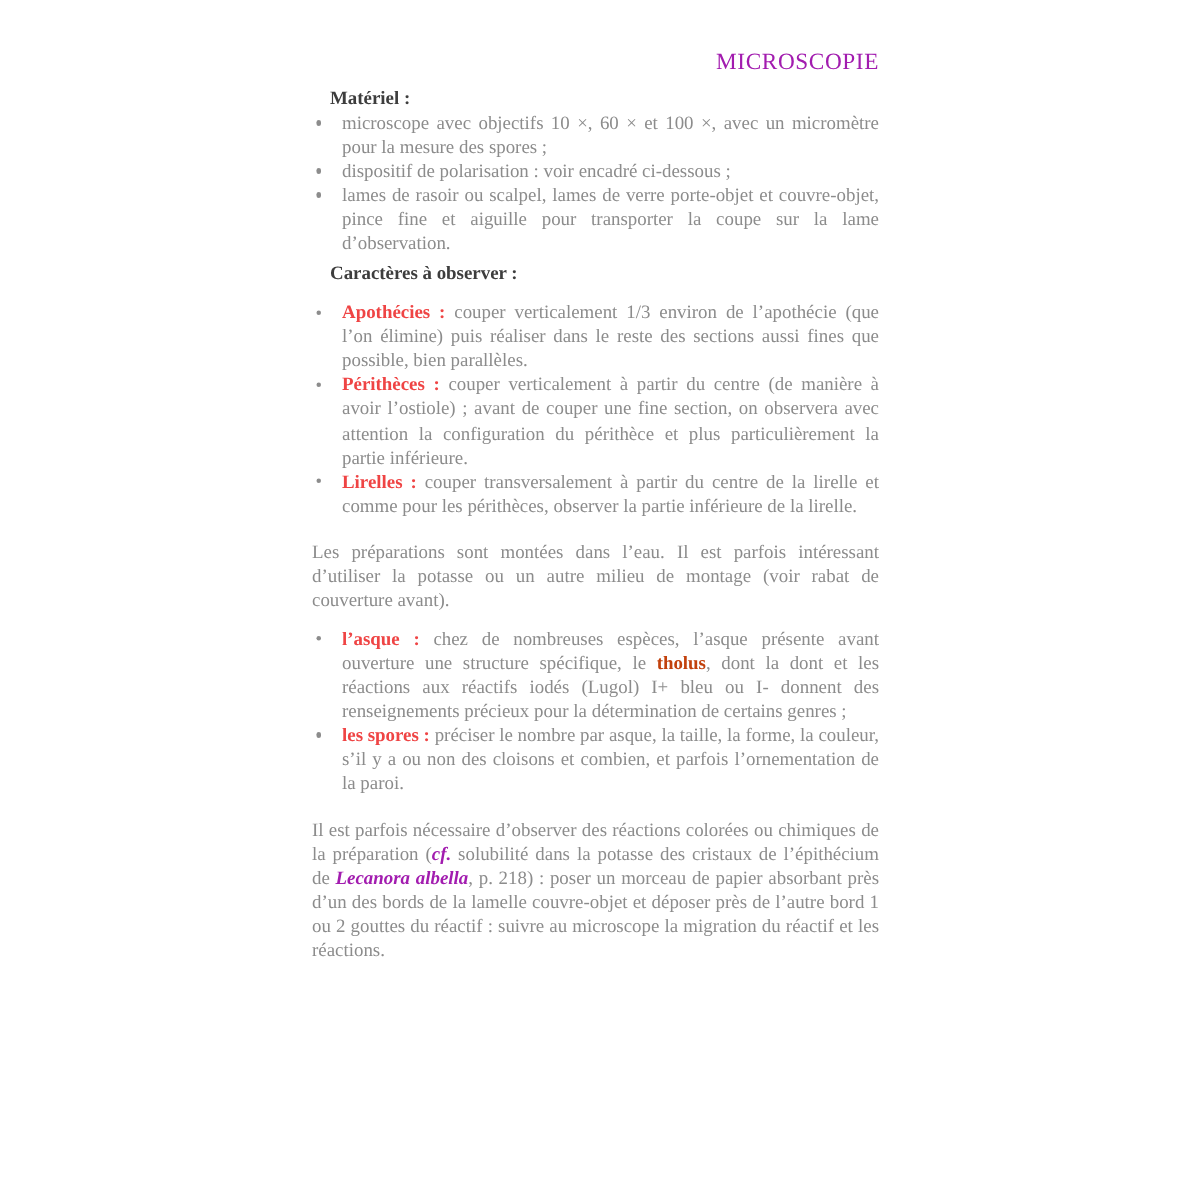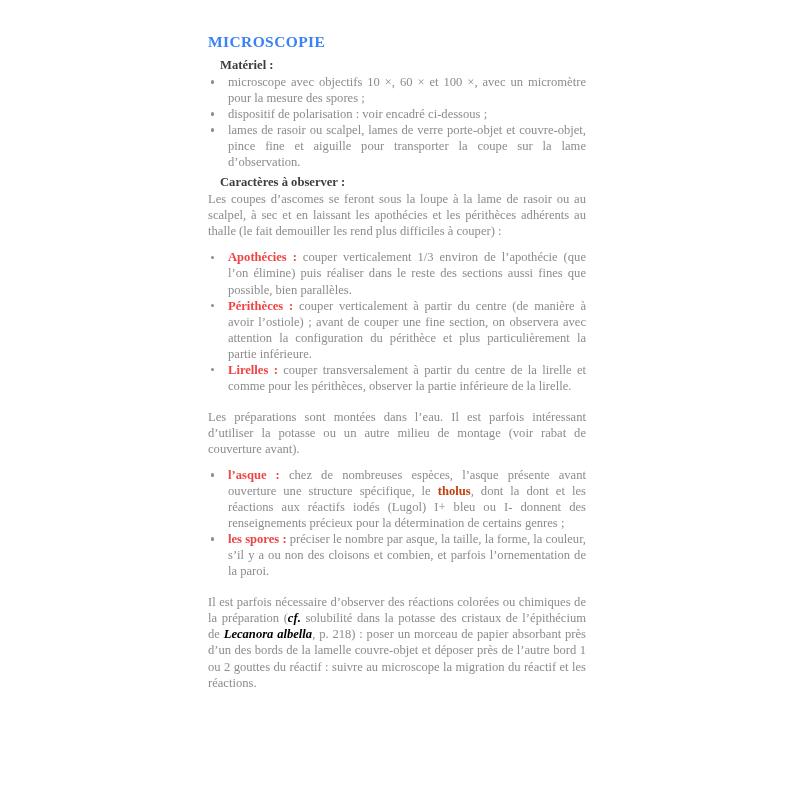--- a/index.html
+++ b/index.html
@@ -15,24 +15,24 @@
     color: #8c8c8c;
     -webkit-font-smoothing: antialiased;
   }
   .page {
     position: absolute;
     left: 208px;
     top: 0;
     width: 378px;
   }
   .doc-title {
-    font-weight: bold;
+    font-weight: normal;
     font-size: 15.5px;
-    color: #3b82f6;
-    text-align: left;
+    color: #a21caf;
+    text-align: right;
     font-variant: small-caps;
     letter-spacing: 0.4px;
     margin: 33px 0 6px 0;
     line-height: 18px;
   }
   .section-head {
     font-weight: bold;
     font-size: 12.6px;
     color: #3d3d3d;
     line-height: 16px;
@@ -80,21 +80,21 @@
     font-weight: bold;
     color: #ef4444;
   }
   .b {
     font-weight: bold;
     color: #c2410c;
   }
   .bi {
     font-weight: bold;
     font-style: italic;
-    color: #000000;
+    color: #a21caf;
   }
 </style>
 </head>
 <body>
 
 <div class="page">
 
   <h1 class="doc-title">MICROSCOPIE</h1>
 
   <div class="section-head">Matériel :</div>
@@ -109,21 +109,20 @@
       <span>dispositif de polarisation : voir encadré ci-dessous ;</span>
     </li>
     <li>
       <span class="dot"></span>
       <span>lames de rasoir ou scalpel, lames de verre porte-objet et couvre-objet, pince fine et aiguille pour transporter la coupe sur la lame d’observation.</span>
     </li>
   </ul>
 
   <div class="section-head">Caractères à observer :</div>
 
-  <p class="para">Les coupes d’ascomes se feront sous la loupe à la lame de rasoir ou au scalpel, à sec et en laissant les apothécies et les périthèces adhérents au thalle (le fait demouiller les rend plus difficiles à couper) :</p>
 
   <ul class="bullets gap-top">
     <li>
       <span class="dot"></span><span class="lead">Apothécies</span><span class="lead"> : </span><span>couper verticalement 1/3 environ de l’apothécie (que l’on élimine) puis réaliser dans le reste des sections aussi fines que possible, bien parallèles.</span>
     </li>
     <li>
       <span class="dot"></span><span class="lead">Périthèces</span><span class="lead"> : </span><span>couper verticalement à partir du centre (de manière à avoir l’ostiole) ; avant de couper une fine section, on observera avec attention la configuration du périthèce et plus particulièrement la partie inférieure.</span>
     </li>
     <li>
       <span class="dot"></span><span class="lead">Lirelles</span><span class="lead"> : </span><span>couper transversalement à partir du centre de la lirelle et comme pour les périthèces, observer la partie inférieure de la lirelle.</span>

